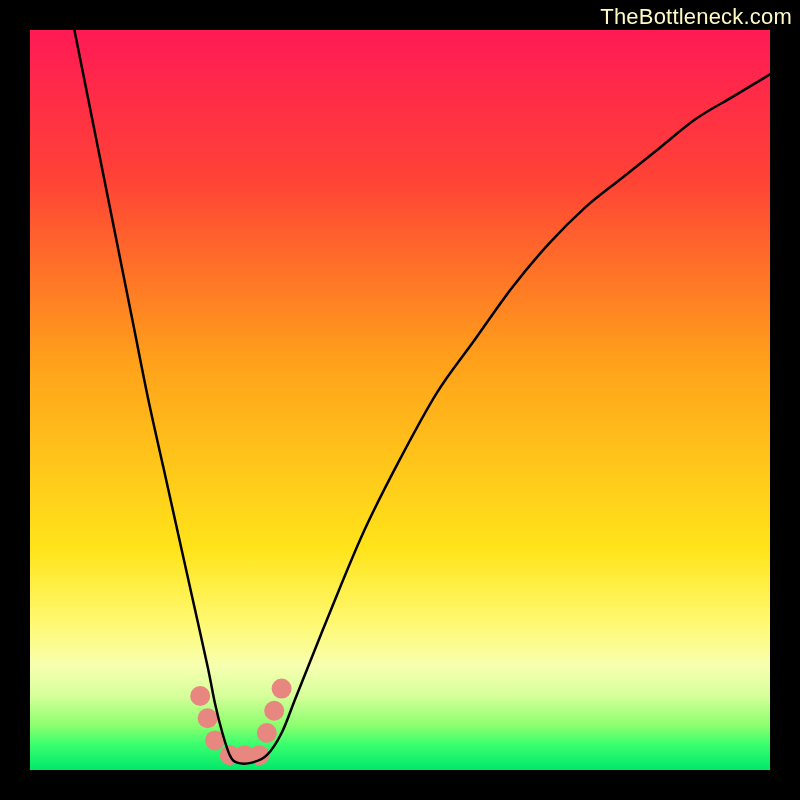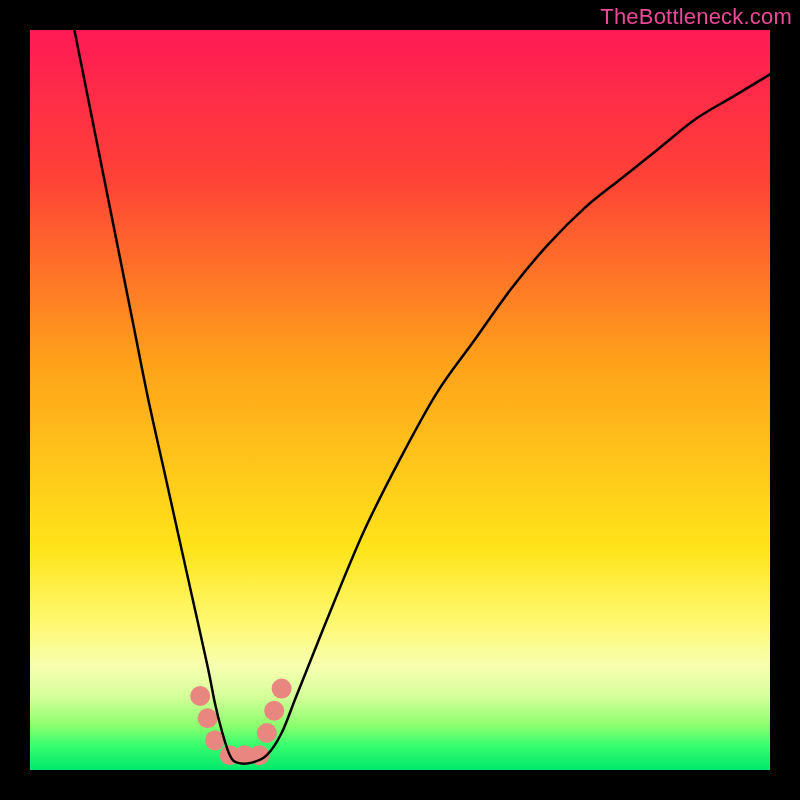--- a/index.html
+++ b/index.html
@@ -22,21 +22,21 @@
     left: 30px;
     top: 30px;
     width: 740px;
     height: 740px;
     overflow: hidden;
   }
   .watermark {
     position: absolute;
     top: 4px;
     right: 8px;
-    color: #ec4899;
+    color: #fef9c3;
     font-size: 22px;
     font-weight: 500;
     letter-spacing: 0.2px;
     user-select: none;
     margin-left: 20px;
   }
   svg { display: block; }
 </style>
 </head>
 <body>

